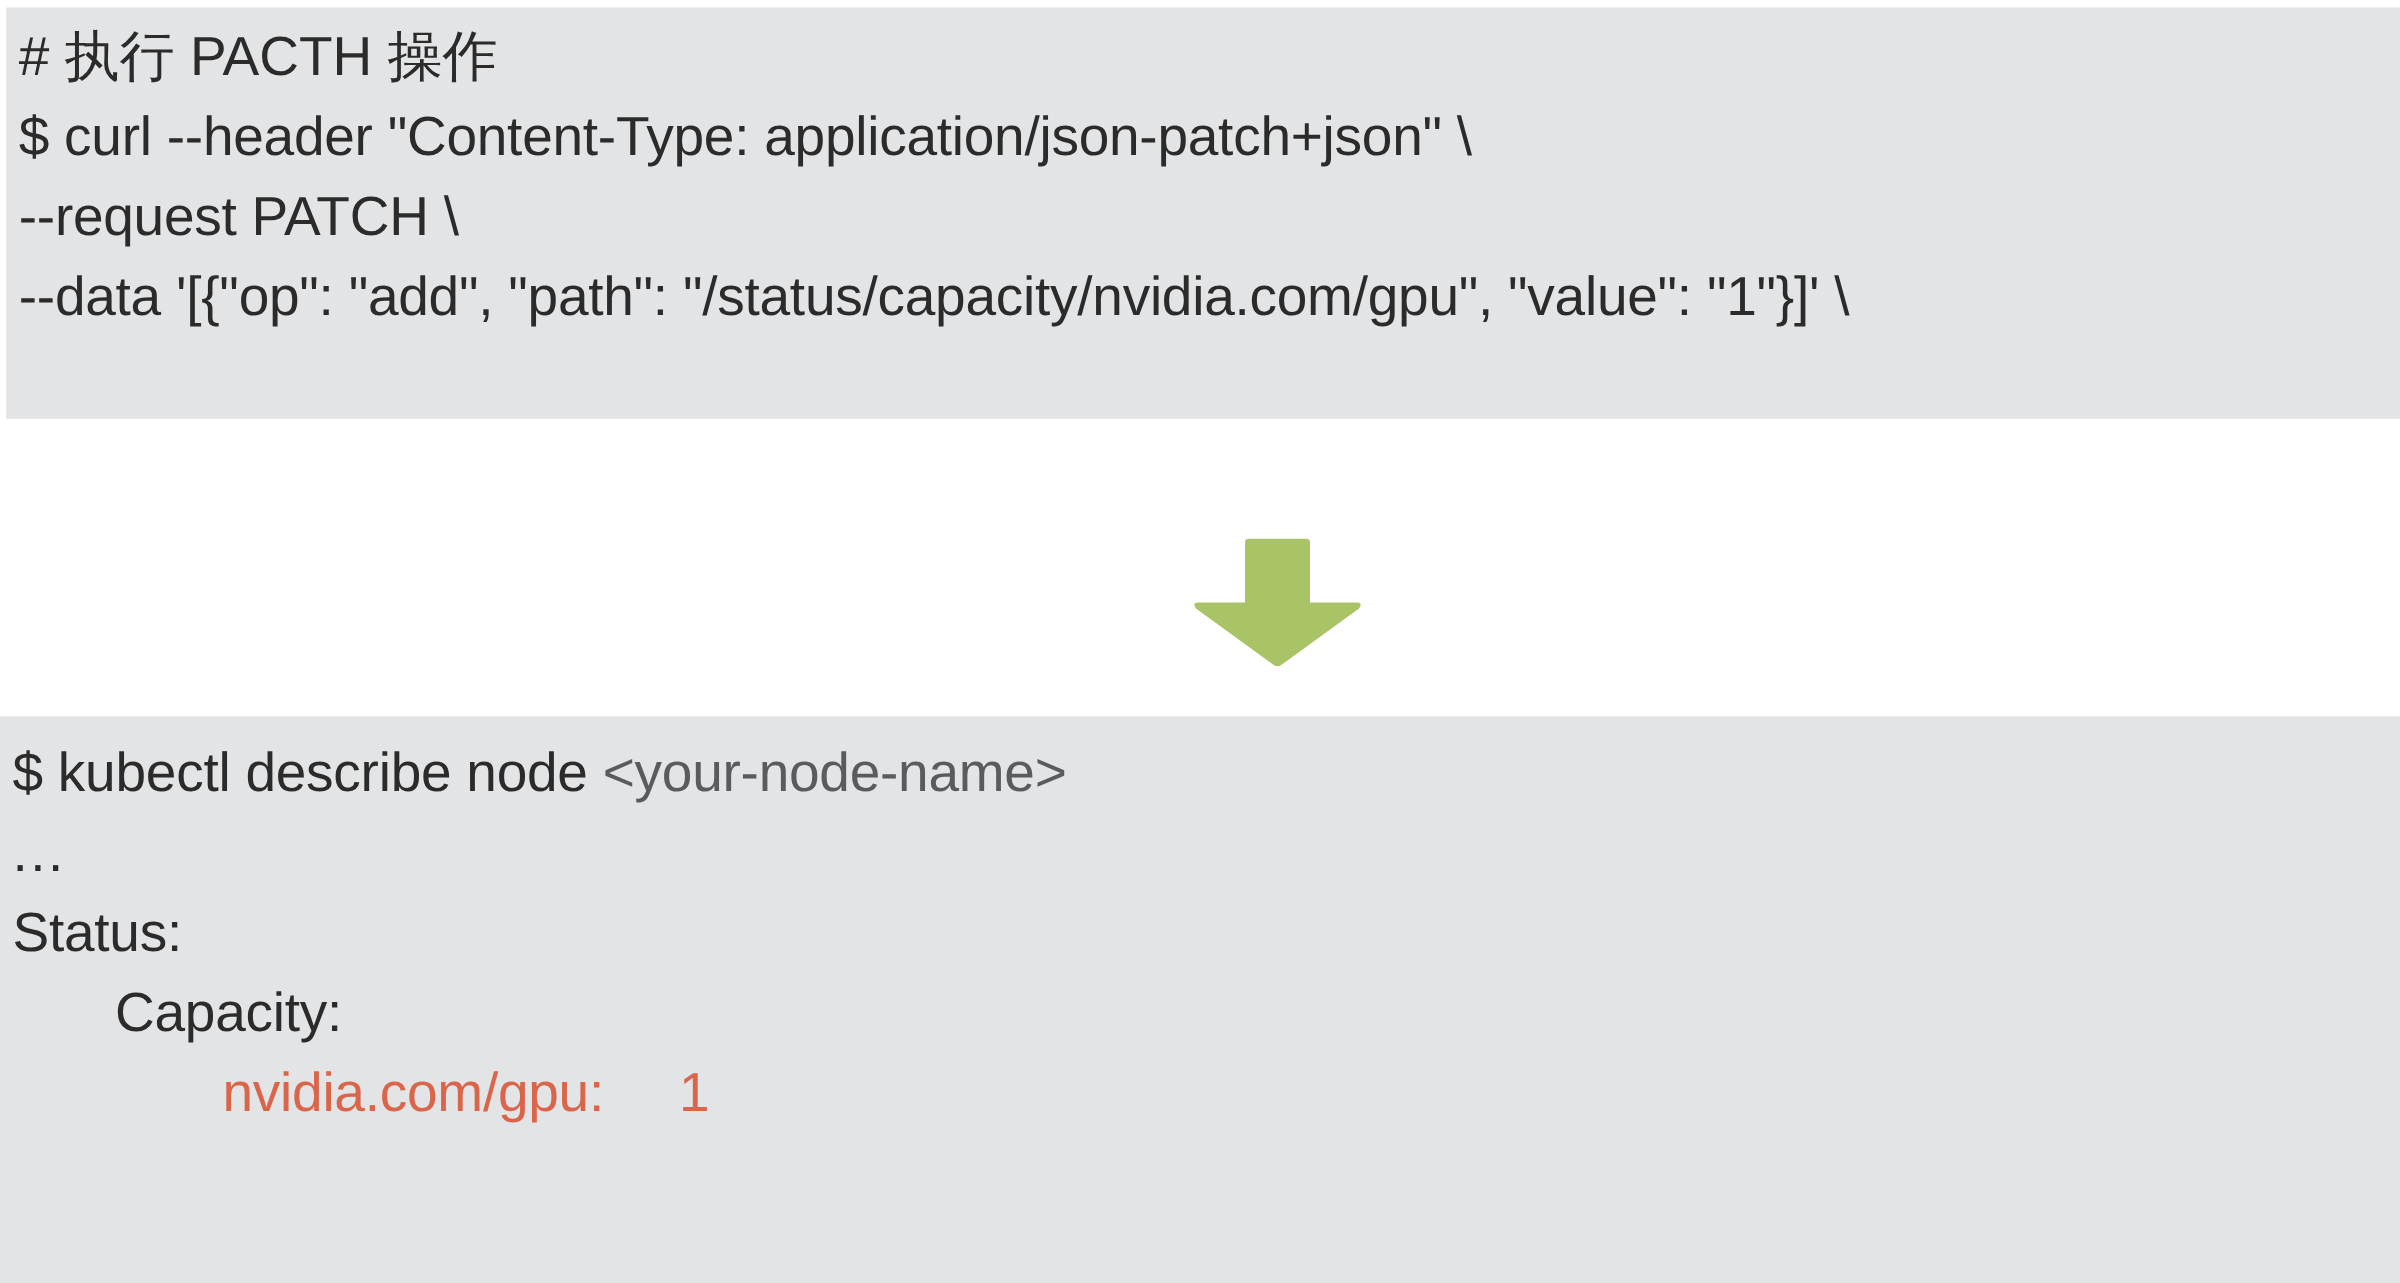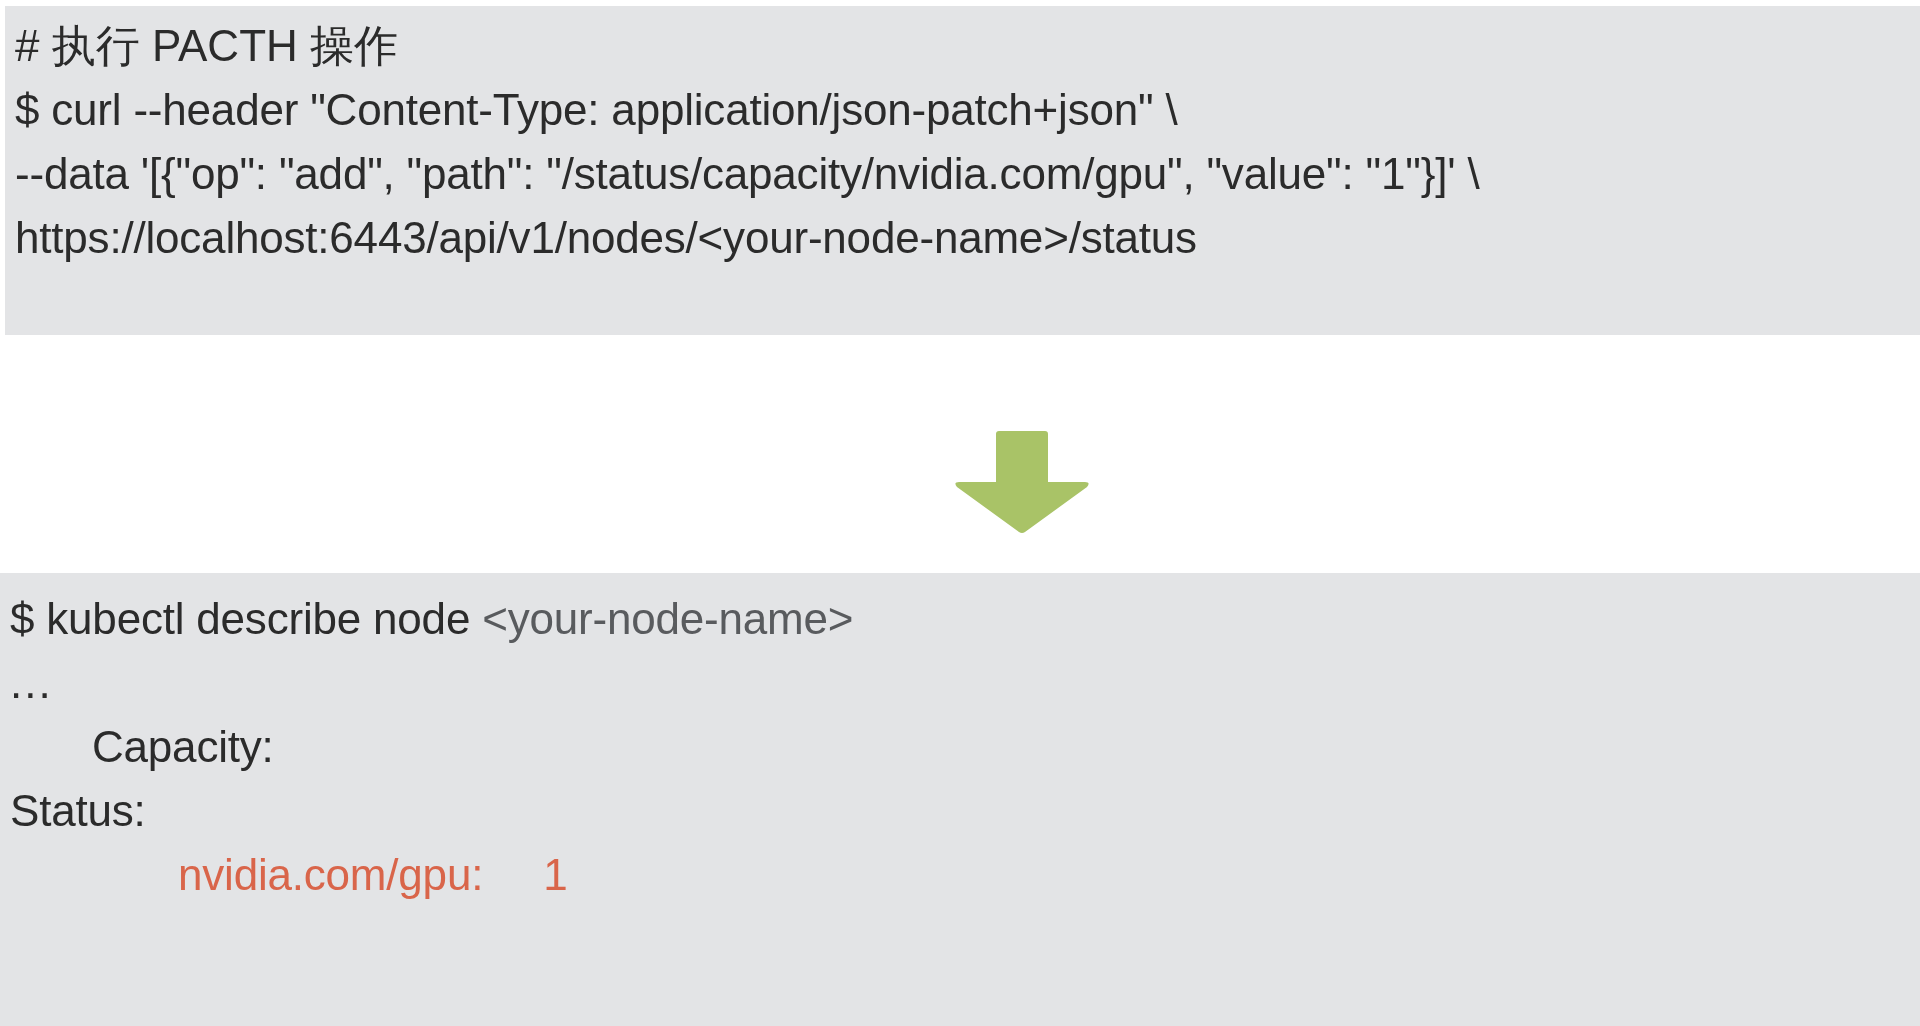--- a/index.html
+++ b/index.html
@@ -85,38 +85,38 @@
   }
 </style>
 </head>
 <body>
 
 <div class="slide">
 
   <div class="code-block" id="code-block-top">
     <div class="code-line cjk"># 执行 PACTH 操作</div>
     <div class="code-line">$ curl --header "Content-Type: application/json-patch+json" \</div>
+    <div class="code-line">--request PATCH \</div>
     <div class="code-line">--data '[{"op": "add", "path": "/status/capacity/nvidia.com/gpu", "value": "1"}]' \</div>
-    <div class="code-line">https://localhost:6443/api/v1/nodes/&lt;your-node-name&gt;/status</div>
   </div>
 
   <div id="flow-arrow">
     <svg viewBox="0 0 140 108" xmlns="http://www.w3.org/2000/svg" aria-hidden="true">
       <path d="M47 3 L93 3 Q96 3 96 6 L96 54 L133 54 Q139 54 135 59 L73 104 Q70 106 67 104 L5 59 Q1 54 7 54 L44 54 L44 6 Q44 3 47 3 Z" fill="#a9c367"></path>
     </svg>
   </div>
 
   <div class="code-block" id="code-block-bottom">
 
     <div class="code-line"><span>$ kubectl describe node </span><span class="muted">&lt;your-node-name&gt;</span></div>
 
 
 
     <div class="code-line ellipsis-line">...</div>
 
+    <div class="code-line">Status:</div>
+
     <div class="code-line indent-1">Capacity:</div>
-
-    <div class="code-line">Status:</div>
 
     <div class="code-line indent-2 accent-red">nvidia.com/gpu:     1</div>
   </div>
 
 </div>
 
 </body></html>

